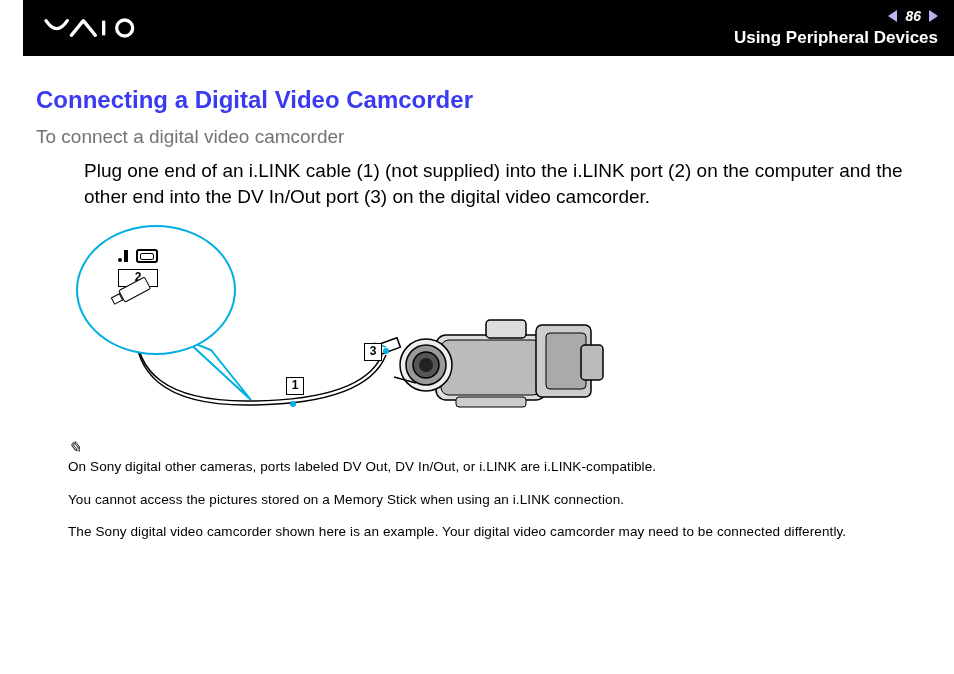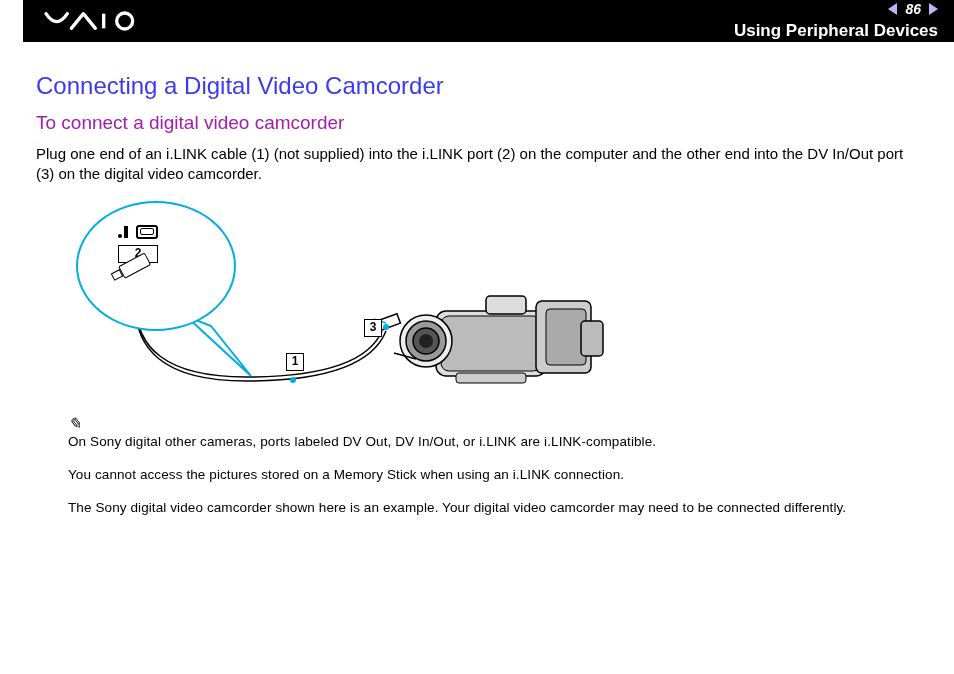--- a/index.html
+++ b/index.html
@@ -1,38 +1,38 @@
 <!DOCTYPE html>
 <html><head>
 <meta charset="utf-8">
 <style>
   * { box-sizing: border-box; margin: 0; padding: 0; }
   html, body { width: 954px; height: 674px; font-family: Arial, Helvetica, sans-serif; background: #fff; }
   .header {
     background: #000;
-    height: 42px;
+    height: 56px;
     display: flex;
     align-items: center;
     justify-content: space-between;
     padding: 0 16px 0 20px;
     color: #fff;
     margin-left: 23px;
   }
   .logo { display: flex; align-items: center; }
   .logo svg { height: 20px; }
   .page-nav { display: flex; align-items: center; gap: 8px; }
   .nav-tri { width: 0; height: 0; border-top: 6px solid transparent; border-bottom: 6px solid transparent; }
   .nav-tri.left { border-right: 9px solid #b6b6f5; }
   .nav-tri.right { border-left: 9px solid #b6b6f5; }
   .page-num { font-style: italic; font-weight: bold; font-size: 14px; }
   .section-label { font-weight: bold; font-size: 17px; margin-top: 2px; }
   .content { padding: 30px 36px 20px 36px; }
-  .title { color: #3a3af0; font-size: 24px; font-weight: 400; margin-bottom: 12px; }
-  .subtitle { color: #a21caf; font-size: 19px; font-weight: 400; margin-bottom: 10px; }
-  .intro { font-size: 15px; line-height: 1.35; color: #000; margin-bottom: 16px; }
+  .title { color: #3a3af0; font-size: 24px; font-weight: 700; margin-bottom: 12px; }
+  .subtitle { color: #737373; font-size: 19px; font-weight: 400; margin-bottom: 10px; }
+  .intro { font-size: 19px; line-height: 1.35; color: #000; margin-bottom: 16px; margin-left: 48px; }
   .diagram-area { position: relative; width: 620px; height: 200px; margin: 8px 0 12px 30px; }
   .bubble {
     position: absolute;
     left: 10px; top: 0px;
     width: 160px; height: 130px;
     border: 2px solid #00aee1;
     border-radius: 50%;
     background: #fff;
     z-index: 2;
   }

